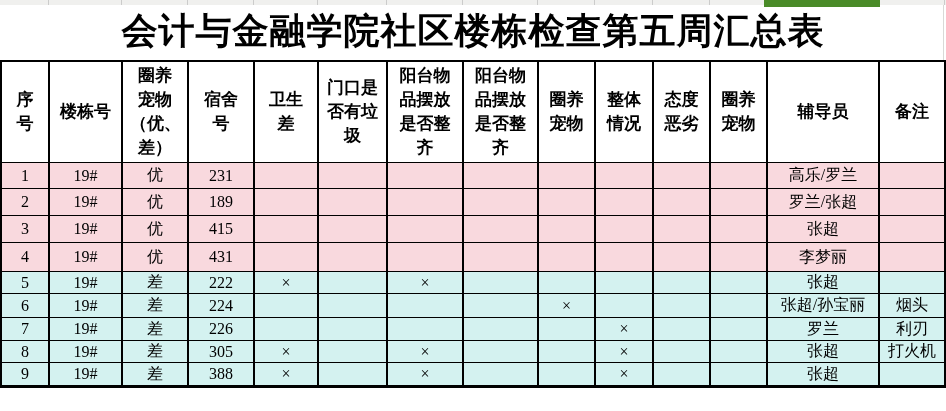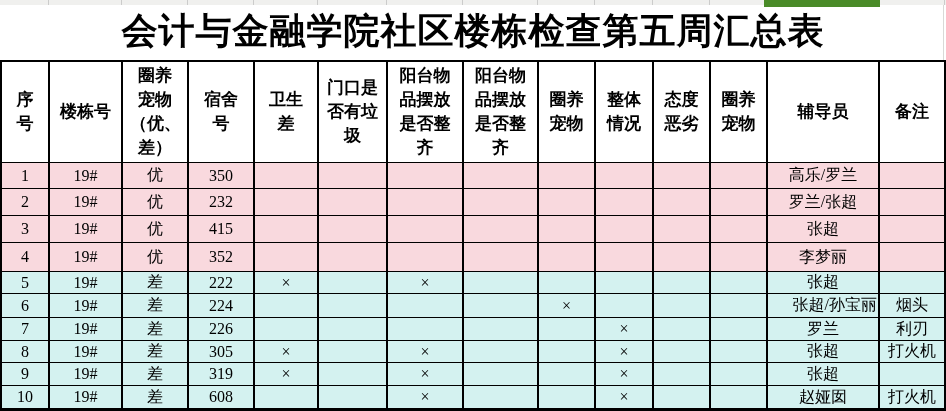--- a/index.html
+++ b/index.html
@@ -93,37 +93,37 @@
         <th>圈养宠物</th>
         <th>辅导员</th>
         <th>备注</th>
       </tr>
   </thead>
   <tbody>
       <tr class="good">
         <td style="height: 25px;">1</td>
         <td style="height: 25px;">19#</td>
         <td style="height: 25px;">优</td>
-        <td style="height: 25px;">350</td>
+        <td style="height: 25px;">231</td>
         <td style="height: 25px;"></td>
         <td style="height: 25px;"></td>
         <td style="height: 25px;"></td>
         <td style="height: 25px;"></td>
         <td style="height: 25px;"></td>
         <td style="height: 25px;"></td>
         <td style="height: 25px;"></td>
         <td style="height: 25px;"></td>
         <td style="height: 25px;">高乐/罗兰</td>
         <td style="height: 25px;"></td>
       </tr>
       <tr class="good">
         <td style="height: 26px;">2</td>
         <td style="height: 26px;">19#</td>
         <td style="height: 26px;">优</td>
-        <td style="height: 26px;">232</td>
+        <td style="height: 26px;">189</td>
         <td style="height: 26px;"></td>
         <td style="height: 26px;"></td>
         <td style="height: 26px;"></td>
         <td style="height: 26px;"></td>
         <td style="height: 26px;"></td>
         <td style="height: 26px;"></td>
         <td style="height: 26px;"></td>
         <td style="height: 26px;"></td>
         <td style="height: 26px;">罗兰/张超</td>
         <td style="height: 26px;"></td>
@@ -141,21 +141,21 @@
         <td style="height: 26px;"></td>
         <td style="height: 26px;"></td>
         <td style="height: 26px;"></td>
         <td style="height: 26px;">张超</td>
         <td style="height: 26px;"></td>
       </tr>
       <tr class="good">
         <td style="height: 28px;">4</td>
         <td style="height: 28px;">19#</td>
         <td style="height: 28px;">优</td>
-        <td style="height: 28px;">352</td>
+        <td style="height: 28px;">431</td>
         <td style="height: 28px;"></td>
         <td style="height: 28px;"></td>
         <td style="height: 28px;"></td>
         <td style="height: 28px;"></td>
         <td style="height: 28px;"></td>
         <td style="height: 28px;"></td>
         <td style="height: 28px;"></td>
         <td style="height: 28px;"></td>
         <td style="height: 28px;">李梦丽</td>
         <td style="height: 28px;"></td>
@@ -182,21 +182,21 @@
         <td style="height: 23px;">差</td>
         <td style="height: 23px; margin-top: 29px;">224</td>
         <td style="height: 23px;"></td>
         <td style="height: 23px;"></td>
         <td style="height: 23px;"></td>
         <td style="height: 23px;"></td>
         <td class="cross" style="height: 23px;">×</td>
         <td style="height: 23px;"></td>
         <td style="height: 23px;"></td>
         <td style="height: 23px;"></td>
-        <td style="height: 23px; text-align: right;">张超/孙宝丽</td>
+        <td style="height: 23px;">张超/孙宝丽</td>
         <td style="height: 23px;">烟头</td>
       </tr>
       <tr class="bad">
         <td style="height: 22px;">7</td>
         <td style="height: 22px;">19#</td>
         <td style="height: 22px;">差</td>
         <td style="height: 22px;">226</td>
         <td style="height: 22px;"></td>
         <td style="height: 22px;"></td>
         <td style="height: 22px;"></td>
@@ -221,42 +221,26 @@
         <td class="cross" style="height: 21px;">×</td>
         <td style="height: 21px;"></td>
         <td style="height: 21px;"></td>
         <td style="height: 21px;">张超</td>
         <td style="height: 21px;">打火机</td>
       </tr>
       <tr class="bad">
         <td style="height: 22px;">9</td>
         <td style="height: 22px;">19#</td>
         <td style="height: 22px;">差</td>
-        <td style="height: 22px;">319</td>
+        <td style="height: 22px;">388</td>
         <td class="cross" style="height: 22px;">×</td>
         <td style="height: 22px;"></td>
         <td class="cross" style="height: 22px;">×</td>
         <td style="height: 22px;"></td>
         <td style="height: 22px;"></td>
         <td class="cross" style="height: 22px;">×</td>
         <td style="height: 22px;"></td>
         <td style="height: 22px;"></td>
         <td style="height: 22px;">张超</td>
         <td style="height: 22px;"></td>
-      </tr>
-      <tr class="bad">
-        <td style="height: 22px;">10</td>
-        <td style="height: 22px;">19#</td>
-        <td style="height: 22px;">差</td>
-        <td style="height: 22px;">608</td>
-        <td style="height: 22px;"></td>
-        <td style="height: 22px;"></td>
-        <td class="cross" style="height: 22px;">×</td>
-        <td style="height: 22px;"></td>
-        <td style="height: 22px;"></td>
-        <td class="cross" style="height: 22px;">×</td>
-        <td style="height: 22px;"></td>
-        <td style="height: 22px;"></td>
-        <td style="height: 22px;">赵娅囡</td>
-        <td style="height: 22px;">打火机</td>
       </tr>
     </tbody>
 </table>
 
 </body></html>

